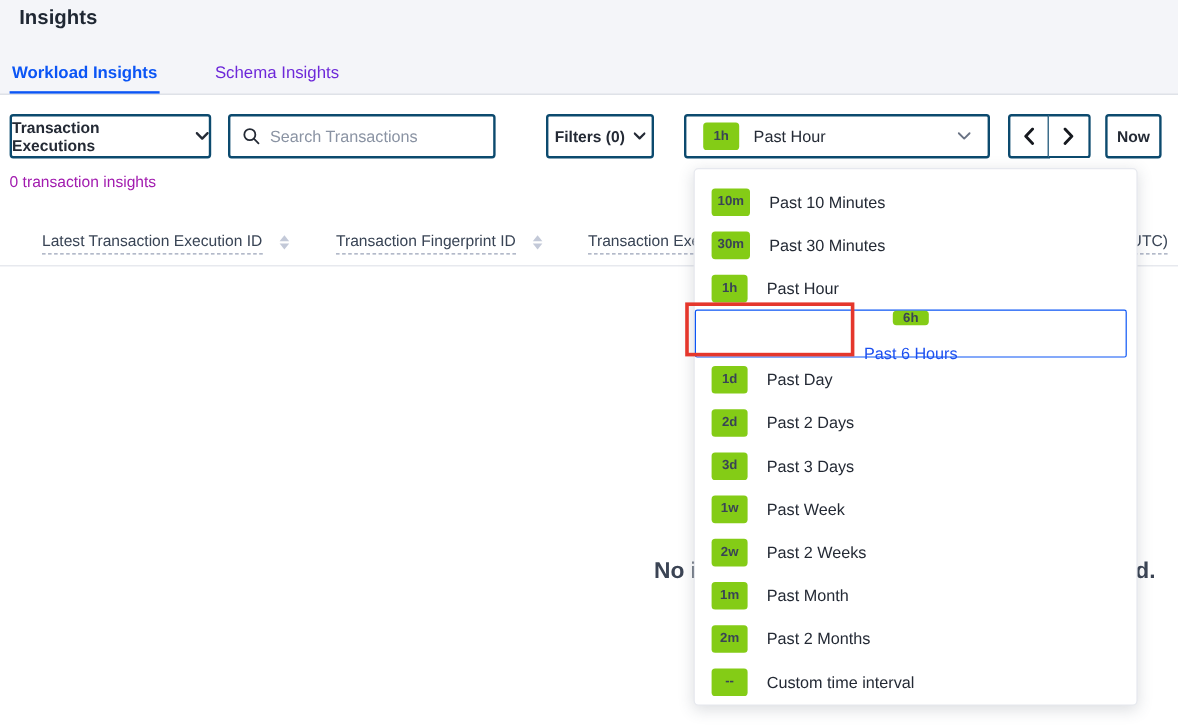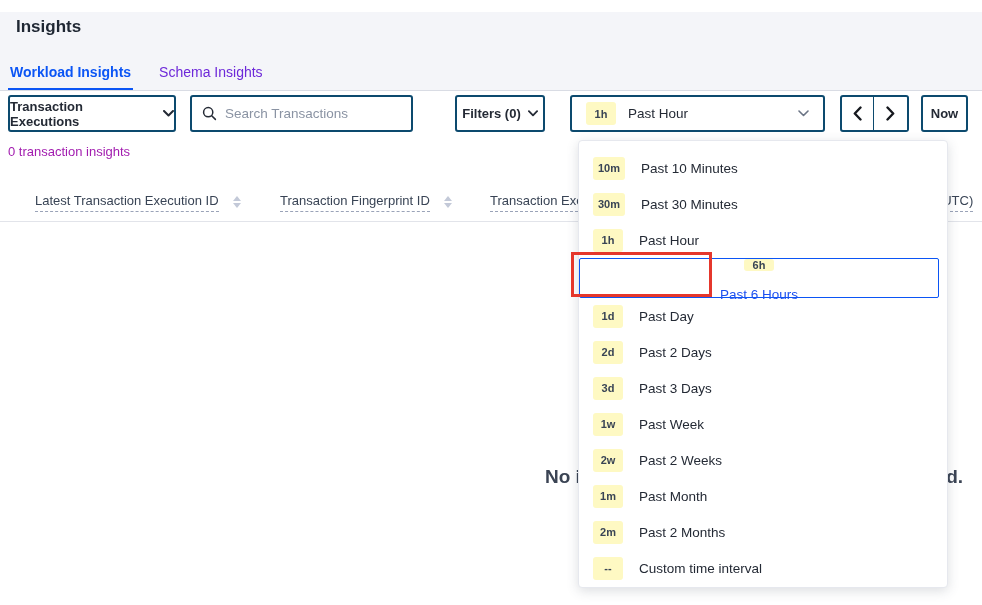--- a/index.html
+++ b/index.html
@@ -1,41 +1,41 @@
 <!DOCTYPE html>
 <html><head>
 <meta charset="utf-8">
 <style>
   * { margin:0; padding:0; box-sizing:border-box; }
   html,body { width:982px; height:605px; overflow:hidden; background:#fff;
               font-family:"Liberation Sans", sans-serif; }
   .app { position:relative; width:982px; height:605px; background:#fff; }
 
   
-  .hdr { position:absolute; left:0; top:12px; width:982px; height:79px;
+  .hdr { position:absolute; left:0; top:0; width:982px; height:79px;
          background:#f4f5f9; border-bottom:1px solid #d9dce4; }
   .page-title { position:absolute; left:16px; top:5px; font-size:17px; font-weight:bold; color:#1f2733; }
-  .tabs { position:absolute; left:8px; bottom:0; display:flex; gap:24px; }
+  .tabs { position:absolute; left:8px; bottom:0; display:flex; gap:44px; }
   .tab { padding:8px 2px 10px 2px; font-size:14px; color:#6d28d9; cursor:pointer; }
   .tab.active { color:#0b55f5; font-weight:bold; border-bottom:2px solid #0b55f5; padding-bottom:8px; }
 
   
   .toolbar-btn, .search-box, .time-trigger, .nav-btn, .now-btn {
     position:absolute; top:95px; height:37px; background:#fff;
     border:2px solid #0c4a6e; border-radius:3px; display:flex; align-items:center; }
   .btn-label { font-size:13px; font-weight:bold; color:#242a35; }
   .sel-btn { left:8px; width:168px; justify-content:center; gap:8px; }
   .search-box { left:190px; width:223px; padding:0 10px; gap:8px; }
   .search-box input { border:none; outline:none; flex:1; font-size:13.5px;
       font-family:"Liberation Sans",sans-serif; color:#242a35; background:transparent; }
   .search-box input::placeholder { color:#8a93a3; }
   .filters-btn { left:455px; width:90px; justify-content:center; gap:7px; }
   .time-trigger { left:570px; width:255px; padding:0 14px; gap:12px; }
   .time-trigger .chev { margin-left:auto; }
-  .badge { min-width:30px; height:23px; padding:0 5px; background:#fef9c3; border-radius:3px;
+  .badge { min-width:30px; height:23px; padding:0 5px; background:#84cc16; border-radius:3px;
            display:inline-flex; align-items:center; justify-content:center;
            font-size:11px; font-weight:bold; color:#394455; }
   .tp-label { font-size:13.5px; color:#242a35; }
   .nav-btn { width:35px; justify-content:center; }
   .nav-prev { left:840px; border-radius:3px 0 0 3px; }
   .nav-next { left:874px; border-radius:0 3px 3px 0; border-left:none; }
   .now-btn { left:921px; width:47px; justify-content:center; }
   .summary { position:absolute; left:8px; top:144px; font-size:13px; color:#a21caf; }
 
   

